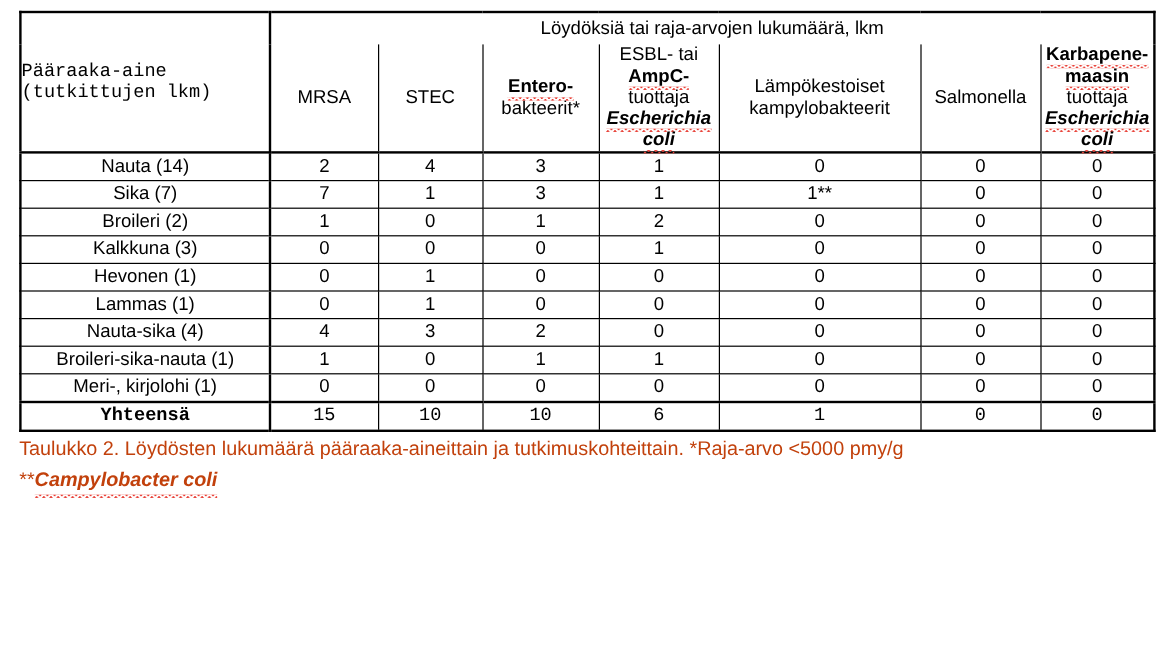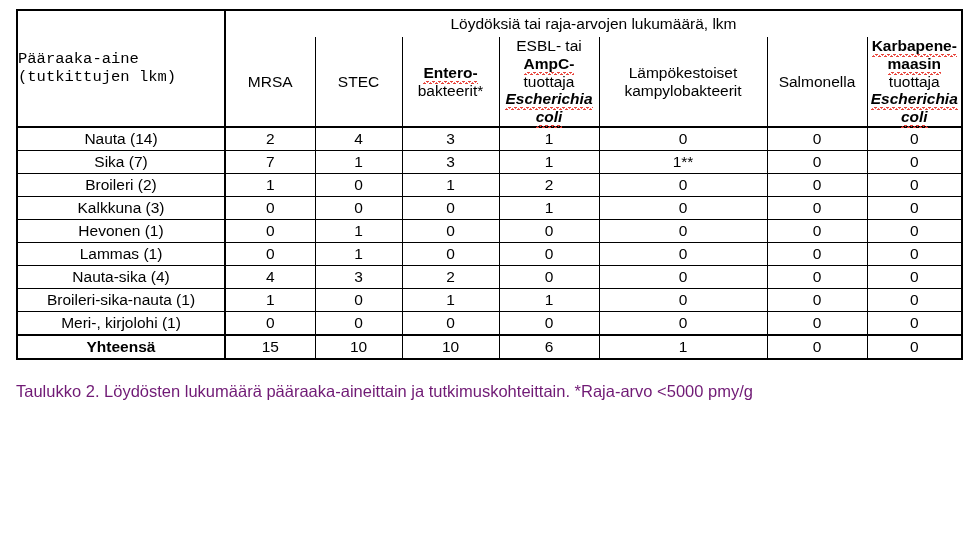--- a/index.html
+++ b/index.html
@@ -90,20 +90,21 @@
     text-align: center;
     padding: 3px 2px 4px 2px;
   }
   .num.band-start {
     border-left: 2.5px solid #000 !important;
   }
 
   tr.total-row > td {
     border-top: 2.5px solid #000 !important;
     border-bottom: none !important;
+    font-family: Liberation Mono, monospace;
   }
   tr.total-row > td.row-label {
     font-weight: bold;
   }
   tr.first-body-row > td {
     border-top: none !important;
   }
   tr.last-data-row > td {
   }
 
@@ -127,24 +128,24 @@
     height: 3px;
     background-image:
       radial-gradient(circle at 1.5px 2.6px, #e8433a 1.05px, rgba(232,67,58,0) 1.3px),
       radial-gradient(circle at 4.5px 0.4px, #e8433a 1.05px, rgba(232,67,58,0) 1.3px);
     background-size: 6px 3px;
     background-repeat: repeat-x;
     pointer-events: none;
   }
 
   .caption {
-    margin-top: 19px;
+    margin-top: 2px;
     font-size: 16.5px;
     line-height: 1.55;
-    color: #701a75;
+    color: #c2410c;
     width: 945px;
   }
   .caption .line2 {
     display: block;
   }
 </style>
 </head>
 <body>
 
 <div class="page">
@@ -305,15 +306,18 @@
         <td class="num">6</td>
         <td class="num">1</td>
         <td class="num">0</td>
         <td class="num">0</td>
       </tr>
     </tbody>
   </table>
 
   <div class="caption">
     <span>Taulukko 2. Löydösten lukumäärä pääraaka-aineittain ja tutkimuskohteittain. *Raja-arvo &lt;5000 pmy/g</span>
+    <span class="line2">
+      <span>**</span><span class="ital sq">Campylobacter coli</span>
+    </span>
   </div>
 
 </div>
 
 </body></html>

